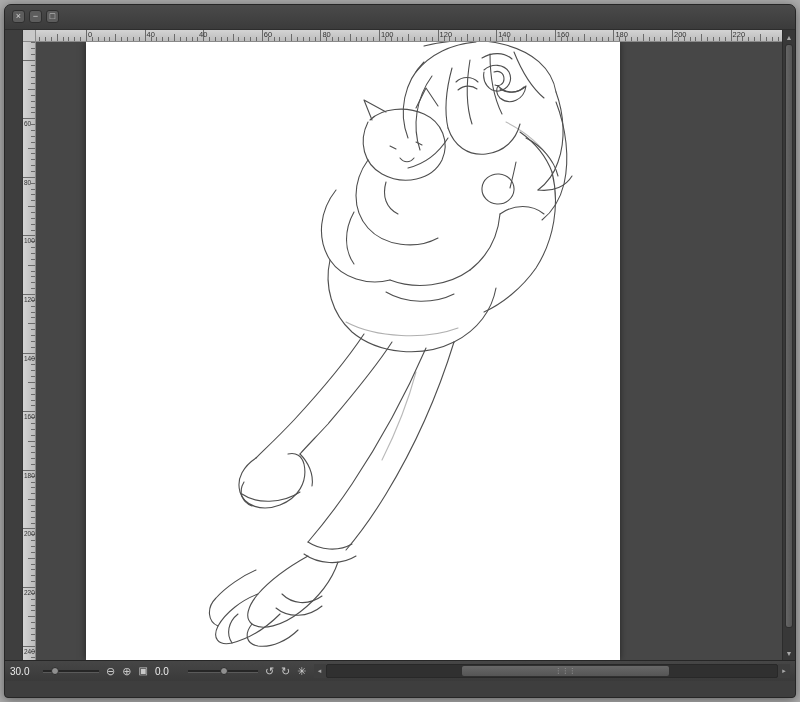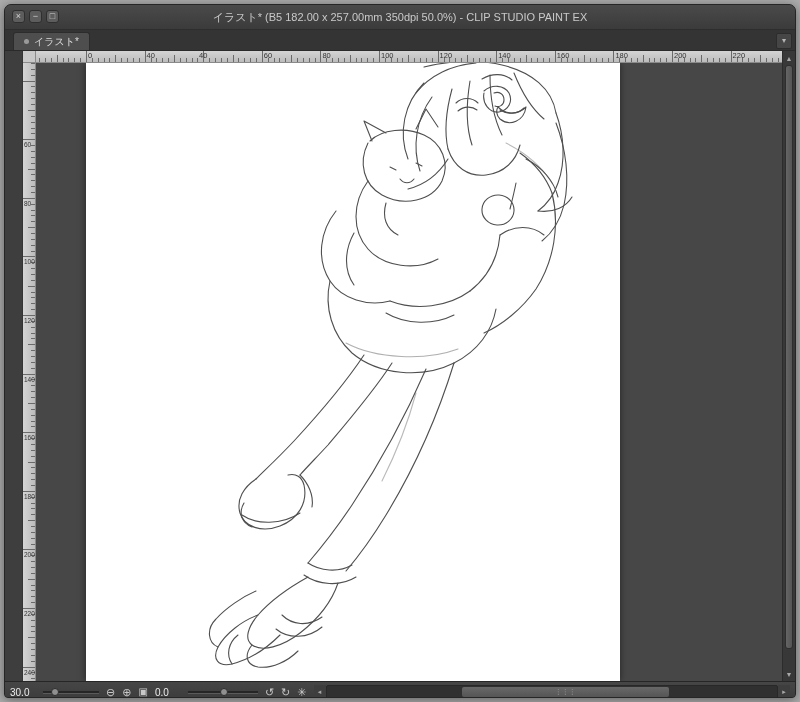--- a/index.html
+++ b/index.html
@@ -76,30 +76,22 @@
 <body>
 
 <div class="window">
 
   <div class="titlebar">
     <div class="win-controls">
       <div class="win-btn">×</div>
       <div class="win-btn">−</div>
       <div class="win-btn">□</div>
     </div>
-    <div class="title">イラスト* (B5 182.00 x 257.00mm 350dpi 50.0%)  - CLIP STUDIO PAINT EX</div>
   </div>
 
-  <div class="tabbar">
-    <div class="tab">
-      <span class="tab-dot"></span>
-      <span>イラスト*</span>
-    </div>
-    <div class="tab-overflow">▾</div>
-  </div>
 
   <div class="main">
     <div class="gutter"></div>
     <div class="ruler-corner"></div>
     <div class="ruler-h" id="rulerH">
         <div class="tick-h" style="left: 3.1px; height: 4px;"></div>
         <div class="tick-h" style="left: 9px; height: 4px;"></div>
         <div class="tick-h" style="left: 14.8px; height: 4px;"></div>
         <div class="tick-h" style="left: 20.7px; height: 7px;"></div>
         <div class="tick-h" style="left: 26.6px; height: 4px;"></div>

